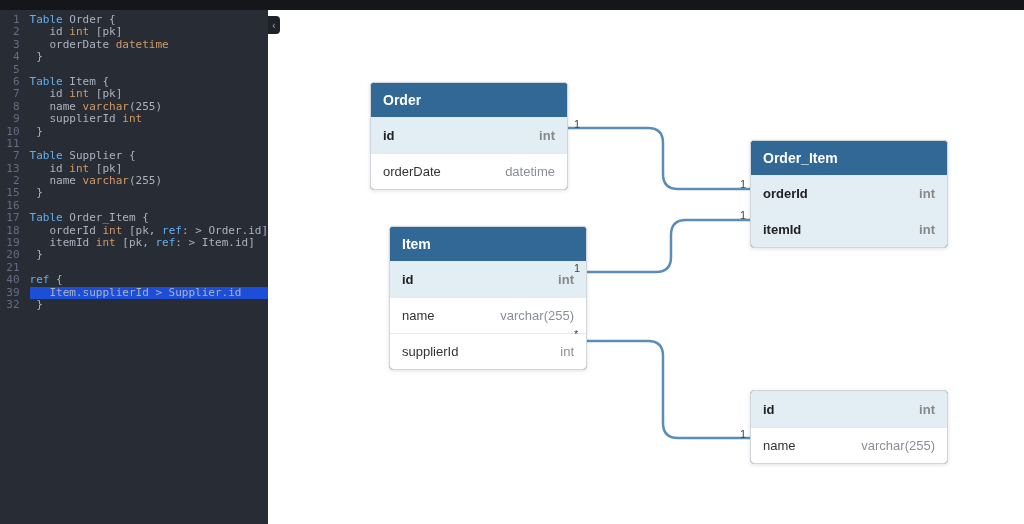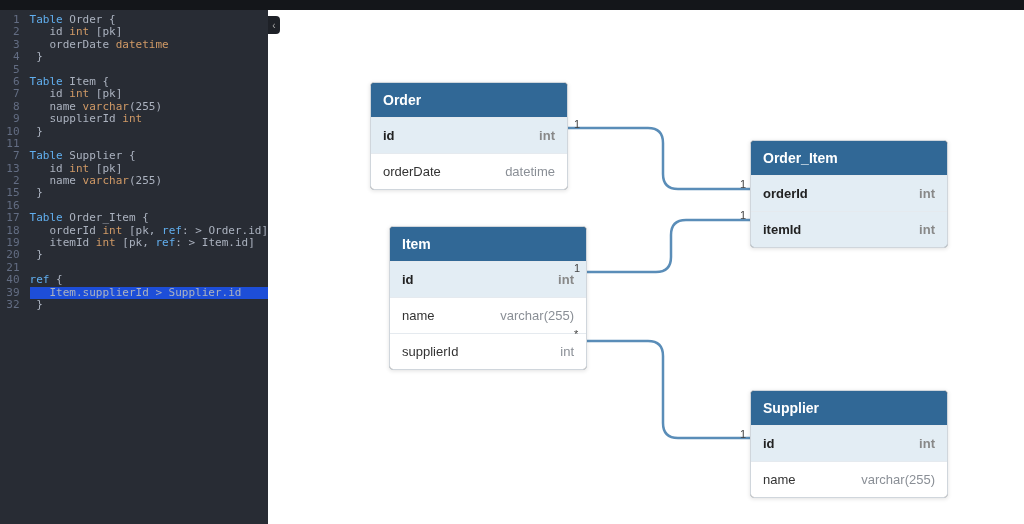--- a/index.html
+++ b/index.html
@@ -206,21 +206,20 @@
         </div>
         <div class="table-row">
           <span class="col-name">supplierId</span>
           <span class="col-type">int</span>
         </div>
       </div>
     <div class="card-label" style="left:306px; top:252px;">1</div>
     <div class="card-label" style="left:306px; top:318px;">*</div>
 
     <div class="table-card" id="card-supplier" style="left:482px; top:380px;">
-      <div class="table-header">Supplier</div>
     <div class="table-row key">
           <span class="col-name">id</span>
           <span class="col-type">int</span>
         </div>
         <div class="table-row">
           <span class="col-name">name</span>
           <span class="col-type">varchar(255)</span>
         </div>
       </div>
     <div class="card-label" style="left:472px; top:418px;">1</div>

